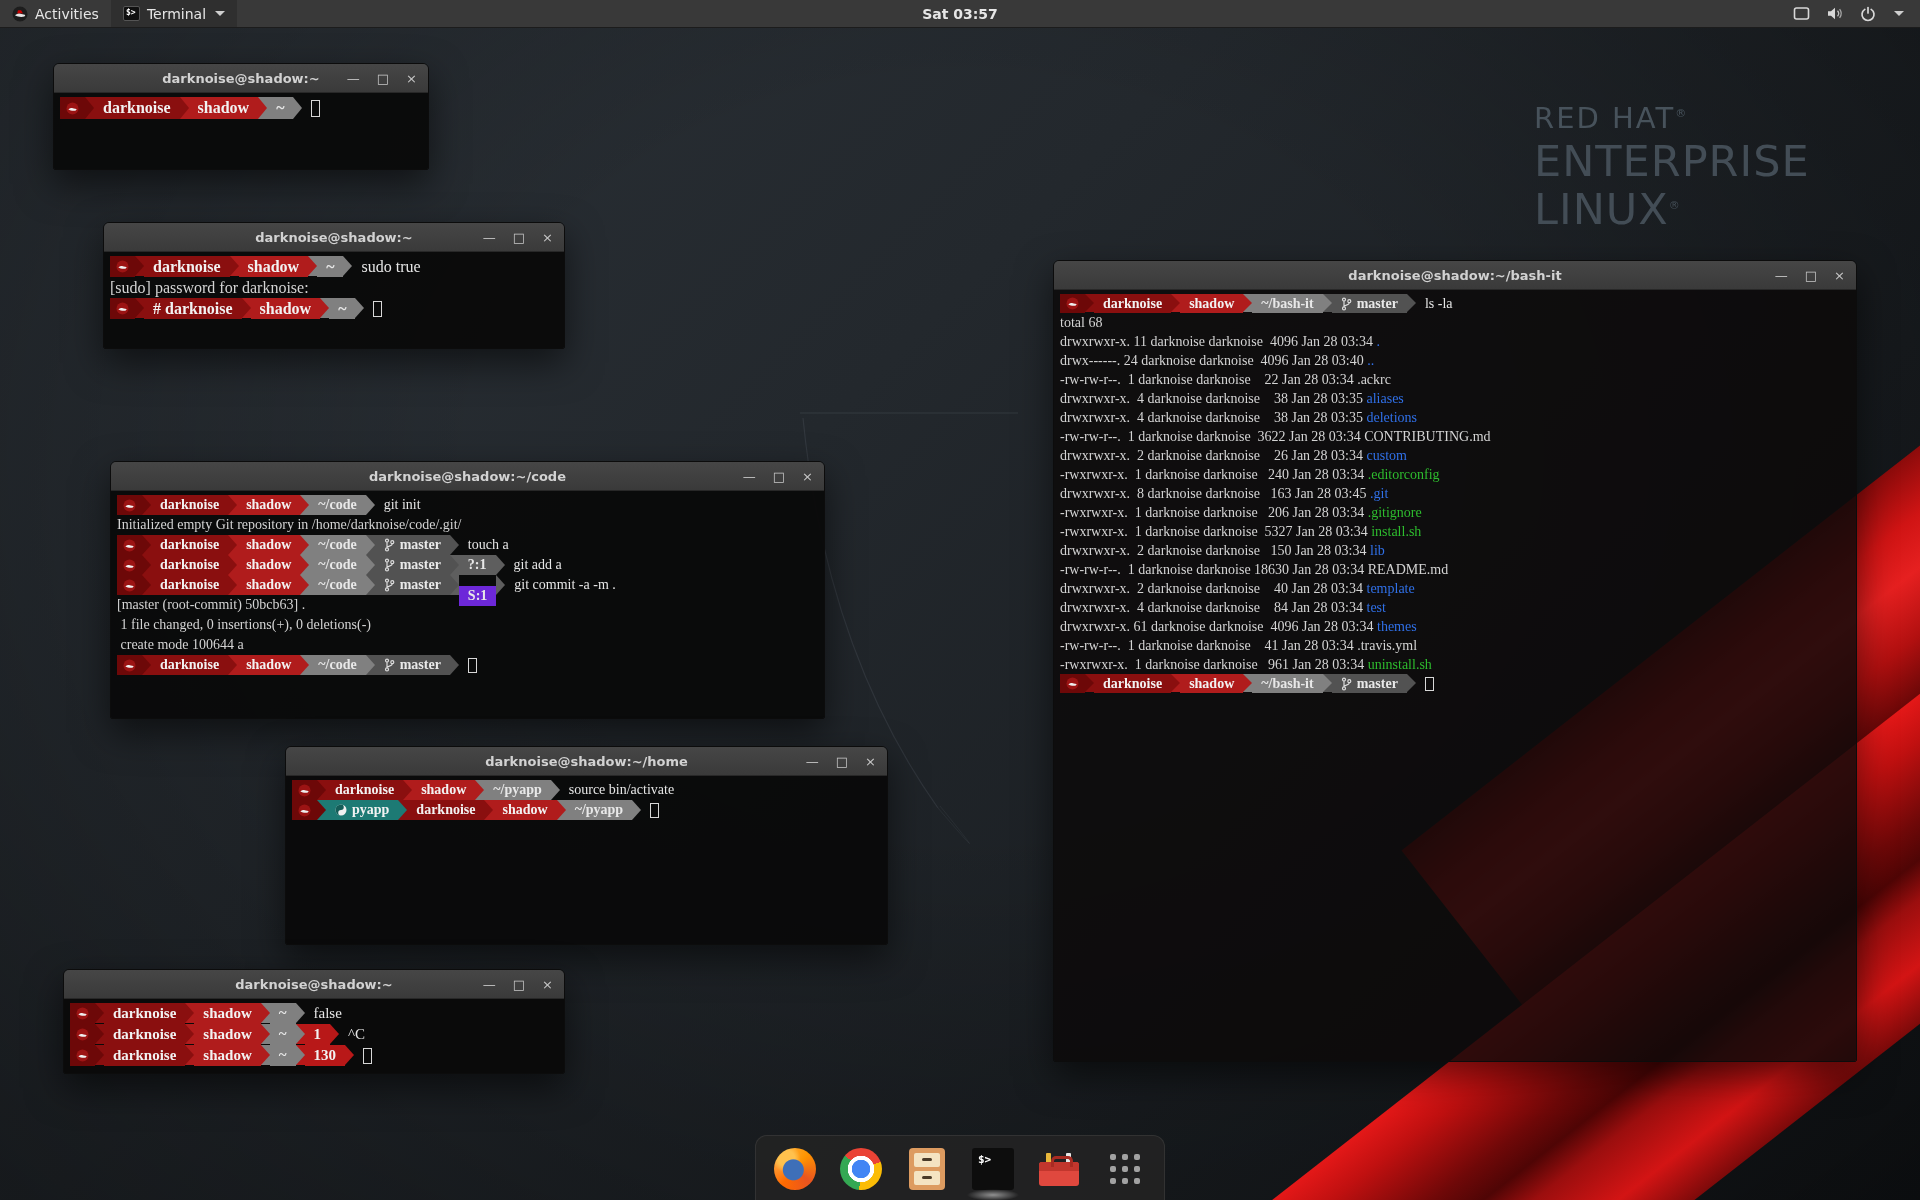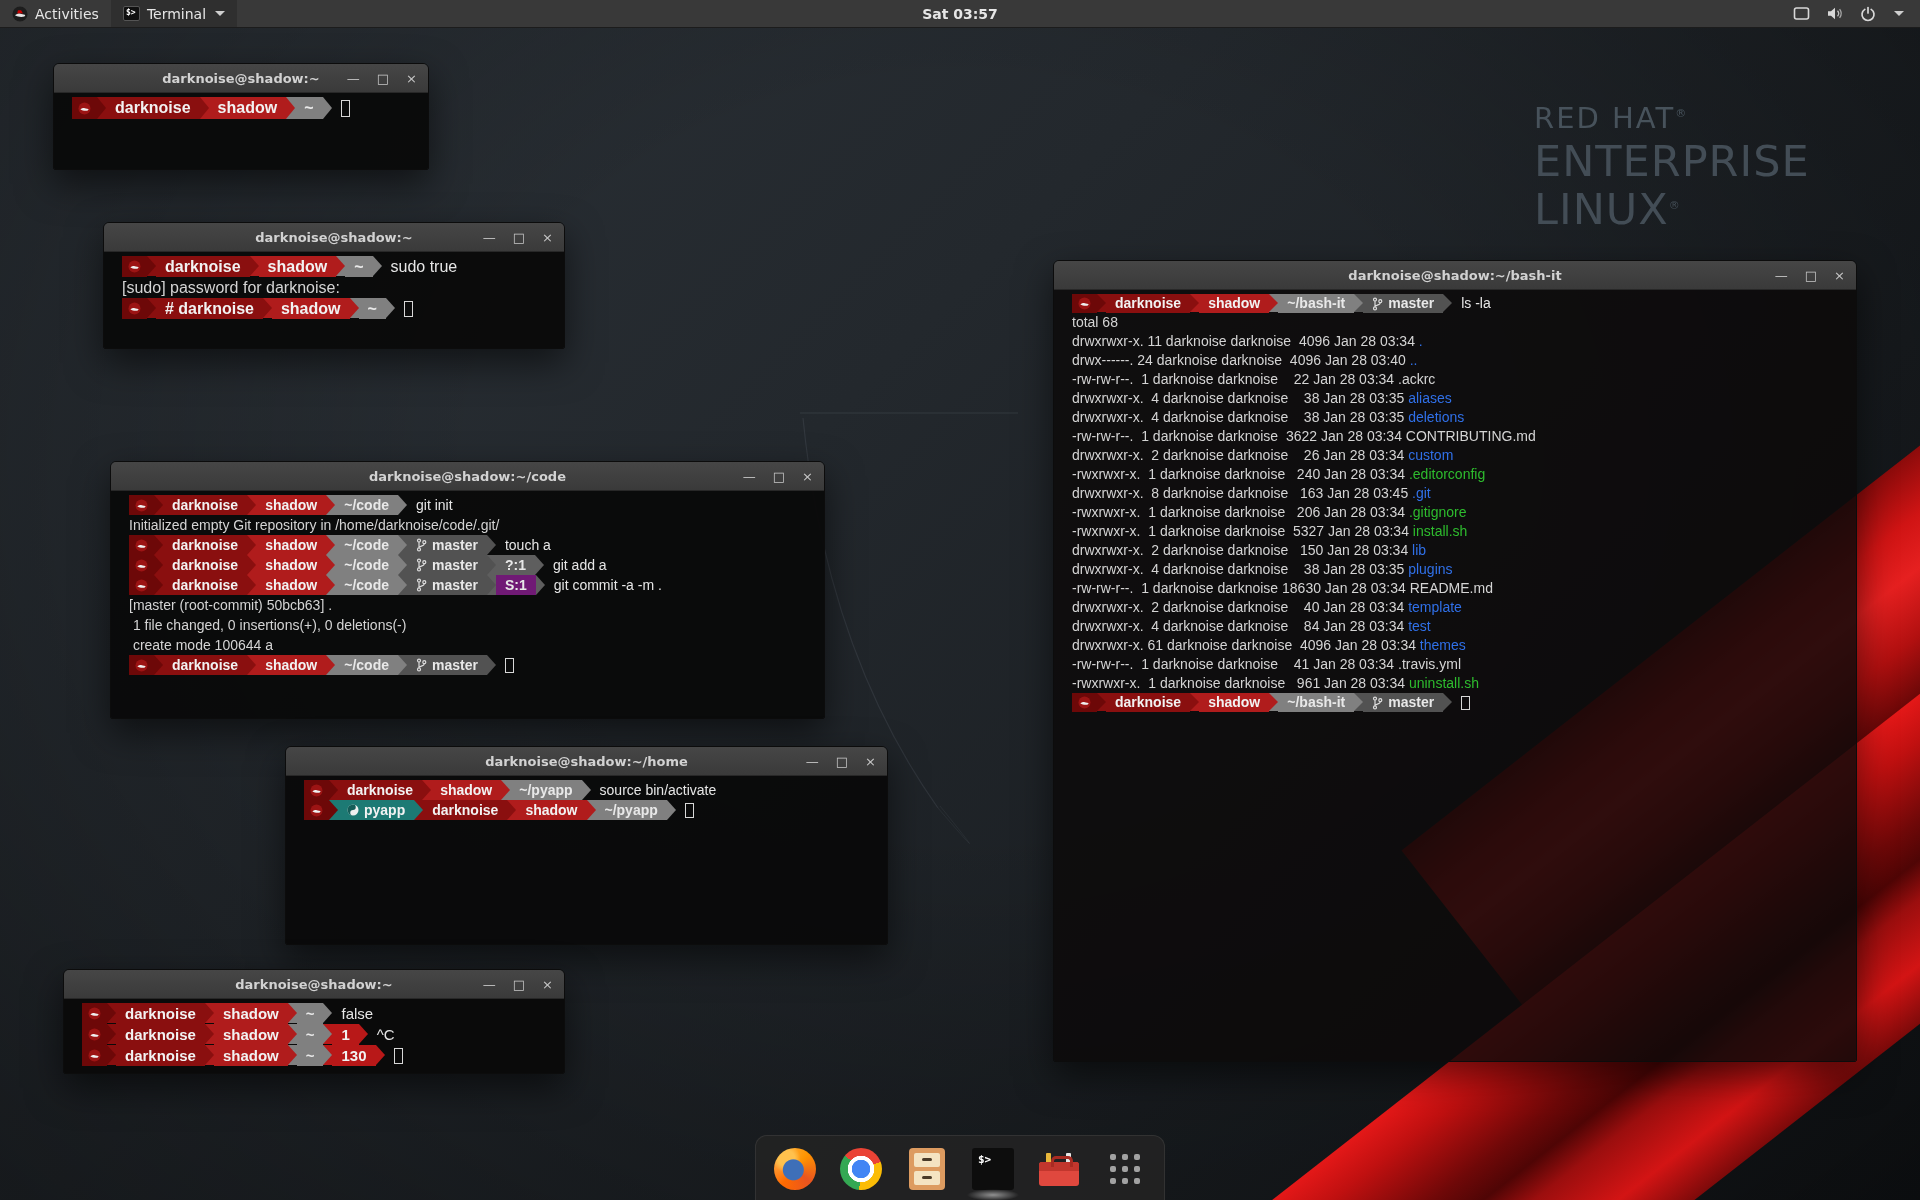--- a/index.html
+++ b/index.html
@@ -37,22 +37,22 @@
   .tb-right{position:absolute;right:8px;top:0;height:100%;display:flex;align-items:center;gap:16px;padding:0 8px;cursor:pointer;}
 
   
   .window{position:absolute;z-index:10;border:1px solid #0c0c0c;border-radius:6px 6px 2px 2px;
     box-shadow:0 14px 36px rgba(0,0,0,.55);overflow:hidden;}
   .titlebar{height:28px;background:linear-gradient(#464646,#3a3a3a);border-bottom:1px solid #282828;
     position:relative;display:flex;align-items:center;justify-content:center;}
   .title{font-size:13px;font-weight:bold;color:#d2d2d2;}
   .controls{position:absolute;right:11px;top:0;height:100%;display:flex;align-items:center;gap:17px;}
   .wbtn{color:#c6c6c6;font-size:13px;line-height:1;cursor:pointer;font-family:"DejaVu Sans",sans-serif;}
-  .term{height:calc(100% - 29px);background:rgba(10,10,10,.95);padding:4px 18px;box-sizing:border-box;
-    font-family:Liberation Sans, sans-serif;color:#d4d4d4;cursor:text;}
+  .term{height:calc(100% - 29px);background:rgba(10,10,10,.95);padding:4px 6px;box-sizing:border-box;
+    font-family:Liberation Serif, serif;color:#d4d4d4;cursor:text;}
   .w6 .term{background:rgba(12,9,9,.84);}
 
   .w1{left:53px; top:63px; width:374px;height:105px;}
   .w2{left:103px;top:222px;width:460px;height:125px;}
   .w3{left:110px;top:461px;width:713px;height:256px;}
   .w4{left:285px;top:746px;width:601px;height:197px;}
   .w5{left:63px; top:969px;width:500px;height:103px;}
   .w6{left:1053px;top:260px;width:802px;height:800px;}
 
   .w1 .term{--lh:22px;font-size:16px;}
@@ -207,21 +207,21 @@
         <div class="term-line"><span class="seg sg-icon" style="background: rgb(109, 8, 8);"><svg width="13" height="13" viewBox="0 0 13 13" style="display:block">
               <circle cx="6.5" cy="6.5" r="6" fill="#9c1414"></circle>
               <path d="M2.4 7.4c1.3-1 3.2-1.5 4.3-1.2l3.5.8c.6.4.3 1.1-.4 1.4-1.7.7-5.3.4-7.4-1z" fill="#efefef"></path>
             </svg></span><span class="sep" style="border-left-color: rgb(109, 8, 8); background: rgb(138, 15, 15);"></span><span class="seg" style="background: rgb(138, 15, 15);">darknoise</span><span class="sep" style="border-left-color: rgb(138, 15, 15); background: rgb(176, 28, 28);"></span><span class="seg" style="background: rgb(176, 28, 28);">shadow</span><span class="sep" style="border-left-color: rgb(176, 28, 28); background: rgb(128, 128, 128);"></span><span class="seg sg-path" style="background: rgb(128, 128, 128);">~/code</span><span class="sep" style="border-left-color: rgb(128, 128, 128); background: rgb(82, 82, 82);"></span><span class="seg sg-git" style="background: rgb(82, 82, 82);"><svg width="11" height="14" viewBox="0 0 11 14" style="display:block">
               <g stroke="#ddd" stroke-width="1.2" fill="none">
                 <circle cx="3" cy="2.6" r="1.5"></circle>
                 <circle cx="3" cy="11.4" r="1.5"></circle>
                 <circle cx="8.3" cy="4.2" r="1.5"></circle>
                 <path d="M3 4.2v5.6M8.3 5.8c0 2.6-5.3 2-5.3 4"></path>
               </g>
-            </svg><span>master</span></span><span class="sep" style="border-left-color: rgb(82, 82, 82); background: rgb(94, 94, 94);"></span><span class="seg sg-git2" style="background: #701a75;">S:1</span><span class="sep" style="border-left-color: rgb(94, 94, 94); background: transparent;"></span><span class="cmd">git commit -a -m .</span></div>
+            </svg><span>master</span></span><span class="sep" style="border-left-color: rgb(82, 82, 82); background: rgb(94, 94, 94);"></span><span class="seg sg-git2" style="background: #6d28d9; margin-top: 11px;">S:1</span><span class="sep" style="border-left-color: rgb(94, 94, 94); background: transparent;"></span><span class="cmd">git commit -a -m .</span></div>
         <div class="term-line out">[master (root-commit) 50bcb63] .</div>
         <div class="term-line out"> 1 file changed, 0 insertions(+), 0 deletions(-)</div>
         <div class="term-line out"> create mode 100644 a</div>
         <div class="term-line"><span class="seg sg-icon" style="background: rgb(109, 8, 8);"><svg width="13" height="13" viewBox="0 0 13 13" style="display:block">
               <circle cx="6.5" cy="6.5" r="6" fill="#9c1414"></circle>
               <path d="M2.4 7.4c1.3-1 3.2-1.5 4.3-1.2l3.5.8c.6.4.3 1.1-.4 1.4-1.7.7-5.3.4-7.4-1z" fill="#efefef"></path>
             </svg></span><span class="sep" style="border-left-color: rgb(109, 8, 8); background: rgb(138, 15, 15);"></span><span class="seg" style="background: rgb(138, 15, 15);">darknoise</span><span class="sep" style="border-left-color: rgb(138, 15, 15); background: rgb(176, 28, 28);"></span><span class="seg" style="background: rgb(176, 28, 28);">shadow</span><span class="sep" style="border-left-color: rgb(176, 28, 28); background: rgb(128, 128, 128);"></span><span class="seg sg-path" style="background: rgb(128, 128, 128);">~/code</span><span class="sep" style="border-left-color: rgb(128, 128, 128); background: rgb(82, 82, 82);"></span><span class="seg sg-git" style="background: rgb(82, 82, 82);"><svg width="11" height="14" viewBox="0 0 11 14" style="display:block">
               <g stroke="#ddd" stroke-width="1.2" fill="none">
                 <circle cx="3" cy="2.6" r="1.5"></circle>
                 <circle cx="3" cy="11.4" r="1.5"></circle>
@@ -308,21 +308,20 @@
         <div class="term-line out"><span>-rw-rw-r--.  1 darknoise darknoise    22 Jan 28 03:34 </span><span class="ls-name file">.ackrc</span></div>
         <div class="term-line out"><span>drwxrwxr-x.  4 darknoise darknoise    38 Jan 28 03:35 </span><span class="ls-name dir">aliases</span></div>
         <div class="term-line out"><span>drwxrwxr-x.  4 darknoise darknoise    38 Jan 28 03:35 </span><span class="ls-name dir">deletions</span></div>
         <div class="term-line out"><span>-rw-rw-r--.  1 darknoise darknoise  3622 Jan 28 03:34 </span><span class="ls-name file">CONTRIBUTING.md</span></div>
         <div class="term-line out"><span>drwxrwxr-x.  2 darknoise darknoise    26 Jan 28 03:34 </span><span class="ls-name dir">custom</span></div>
         <div class="term-line out"><span>-rwxrwxr-x.  1 darknoise darknoise   240 Jan 28 03:34 </span><span class="ls-name exec">.editorconfig</span></div>
         <div class="term-line out"><span>drwxrwxr-x.  8 darknoise darknoise   163 Jan 28 03:45 </span><span class="ls-name dir">.git</span></div>
         <div class="term-line out"><span>-rwxrwxr-x.  1 darknoise darknoise   206 Jan 28 03:34 </span><span class="ls-name exec">.gitignore</span></div>
         <div class="term-line out"><span>-rwxrwxr-x.  1 darknoise darknoise  5327 Jan 28 03:34 </span><span class="ls-name exec">install.sh</span></div>
         <div class="term-line out"><span>drwxrwxr-x.  2 darknoise darknoise   150 Jan 28 03:34 </span><span class="ls-name dir">lib</span></div>
-        <div class="term-line out"><span>drwxrwxr-x.  4 darknoise darknoise    38 Jan 28 03:35 </span><span class="ls-name dir">plugins</span></div>
         <div class="term-line out"><span>-rw-rw-r--.  1 darknoise darknoise 18630 Jan 28 03:34 </span><span class="ls-name file">README.md</span></div>
         <div class="term-line out"><span>drwxrwxr-x.  2 darknoise darknoise    40 Jan 28 03:34 </span><span class="ls-name dir">template</span></div>
         <div class="term-line out"><span>drwxrwxr-x.  4 darknoise darknoise    84 Jan 28 03:34 </span><span class="ls-name dir">test</span></div>
         <div class="term-line out"><span>drwxrwxr-x. 61 darknoise darknoise  4096 Jan 28 03:34 </span><span class="ls-name dir">themes</span></div>
         <div class="term-line out"><span>-rw-rw-r--.  1 darknoise darknoise    41 Jan 28 03:34 </span><span class="ls-name file">.travis.yml</span></div>
         <div class="term-line out"><span>-rwxrwxr-x.  1 darknoise darknoise   961 Jan 28 03:34 </span><span class="ls-name exec">uninstall.sh</span></div>
         <div class="term-line"><span class="seg sg-icon" style="background: rgb(109, 8, 8);"><svg width="13" height="13" viewBox="0 0 13 13" style="display:block">
               <circle cx="6.5" cy="6.5" r="6" fill="#9c1414"></circle>
               <path d="M2.4 7.4c1.3-1 3.2-1.5 4.3-1.2l3.5.8c.6.4.3 1.1-.4 1.4-1.7.7-5.3.4-7.4-1z" fill="#efefef"></path>
             </svg></span><span class="sep" style="border-left-color: rgb(109, 8, 8); background: rgb(138, 15, 15);"></span><span class="seg" style="background: rgb(138, 15, 15);">darknoise</span><span class="sep" style="border-left-color: rgb(138, 15, 15); background: rgb(176, 28, 28);"></span><span class="seg" style="background: rgb(176, 28, 28);">shadow</span><span class="sep" style="border-left-color: rgb(176, 28, 28); background: rgb(128, 128, 128);"></span><span class="seg sg-path" style="background: rgb(128, 128, 128);">~/bash-it</span><span class="sep" style="border-left-color: rgb(128, 128, 128); background: rgb(82, 82, 82);"></span><span class="seg sg-git" style="background: rgb(82, 82, 82);"><svg width="11" height="14" viewBox="0 0 11 14" style="display:block">

